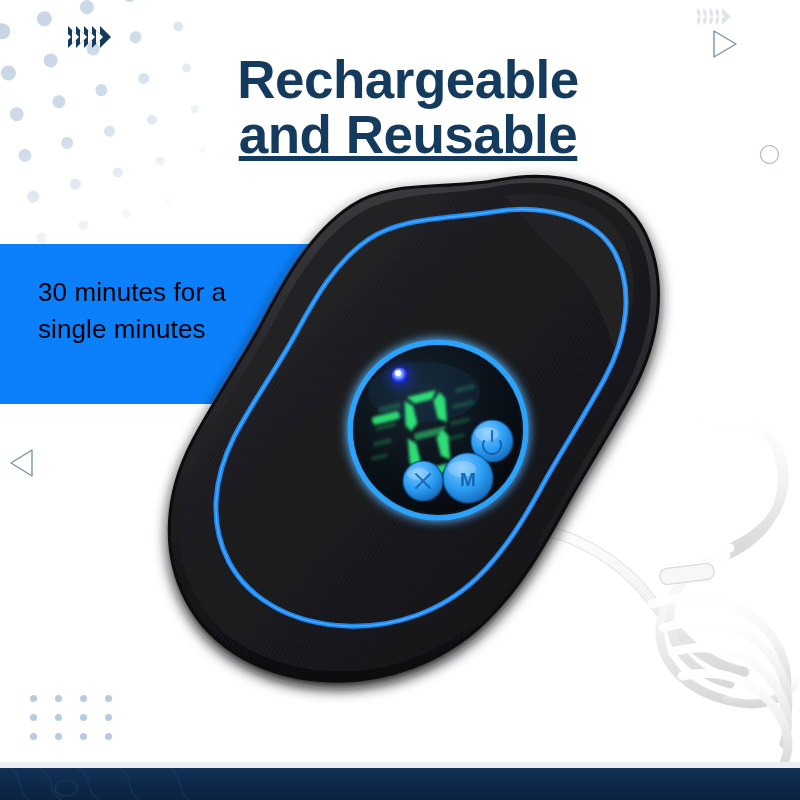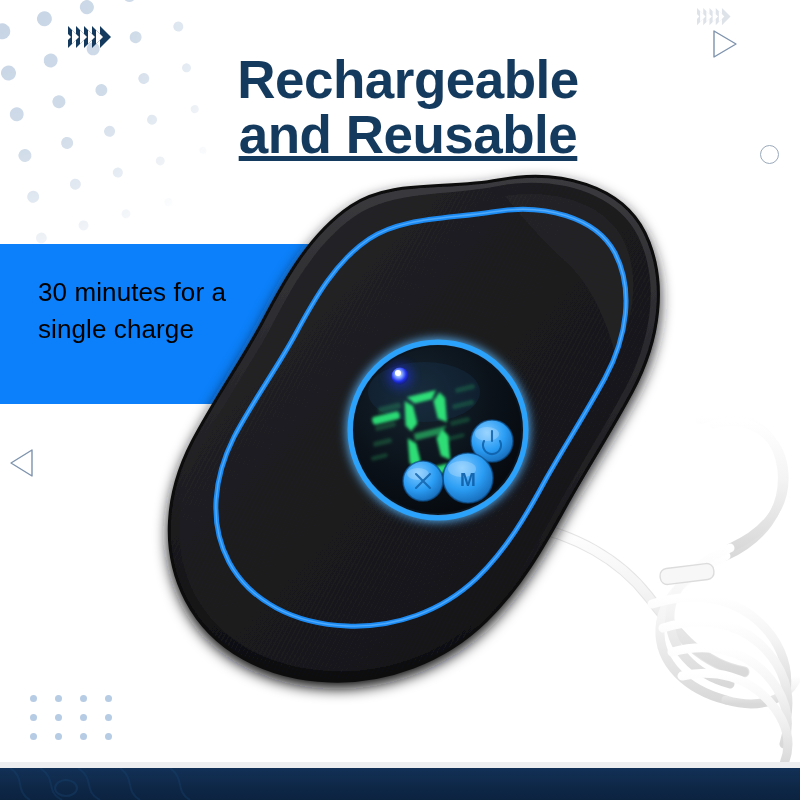--- a/index.html
+++ b/index.html
@@ -296,21 +296,21 @@
   </div>
 
   <h1 class="headline">
     <span class="l1">Rechargeable</span>
     <span class="l2">and Reusable</span>
   </h1>
 
   <div class="banner">
     <div class="banner-text">
       <span class="bl">30 minutes for a</span>
-      <span class="bl">single charge</span>
+      <span class="bl">single minutes</span>
     </div>
   </div>
 
   <svg class="product" viewBox="0 0 800 800">
     <defs>
 
       <linearGradient id="bodyGrad" x1="0" y1="0" x2="1" y2="1">
         <stop offset="0%" stop-color="#2a2a2d"></stop>
         <stop offset="40%" stop-color="#1c1c1f"></stop>
         <stop offset="100%" stop-color="#121214"></stop>

